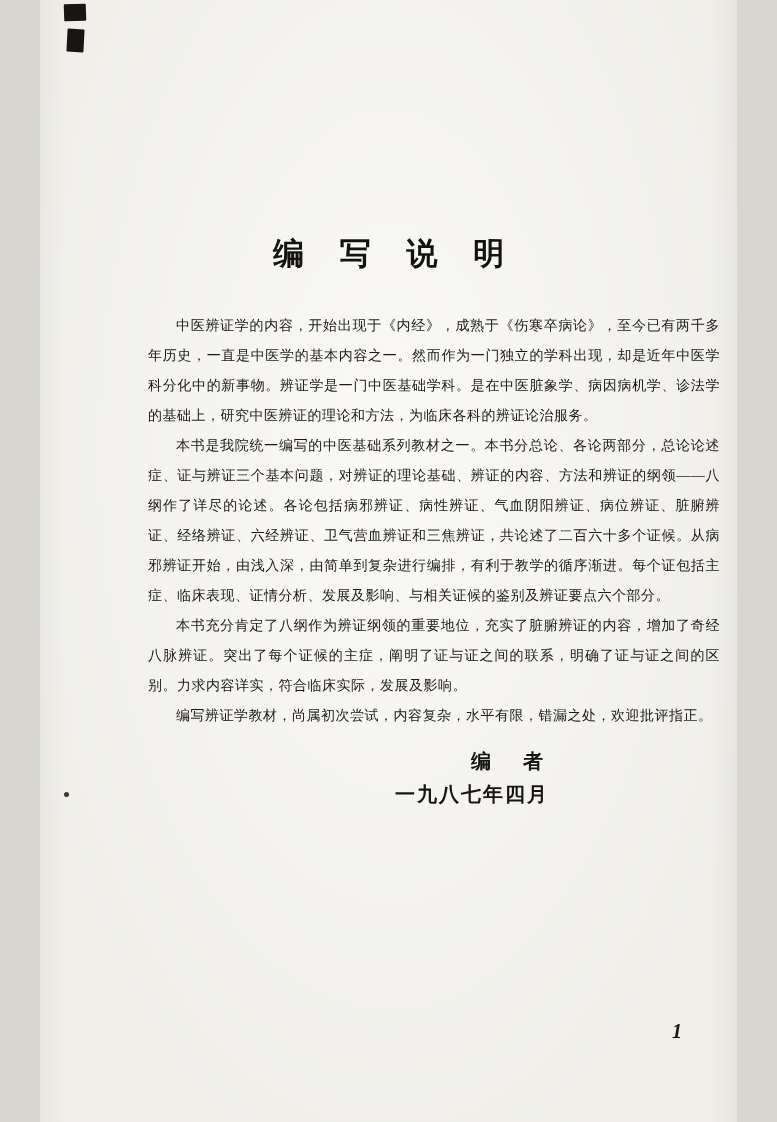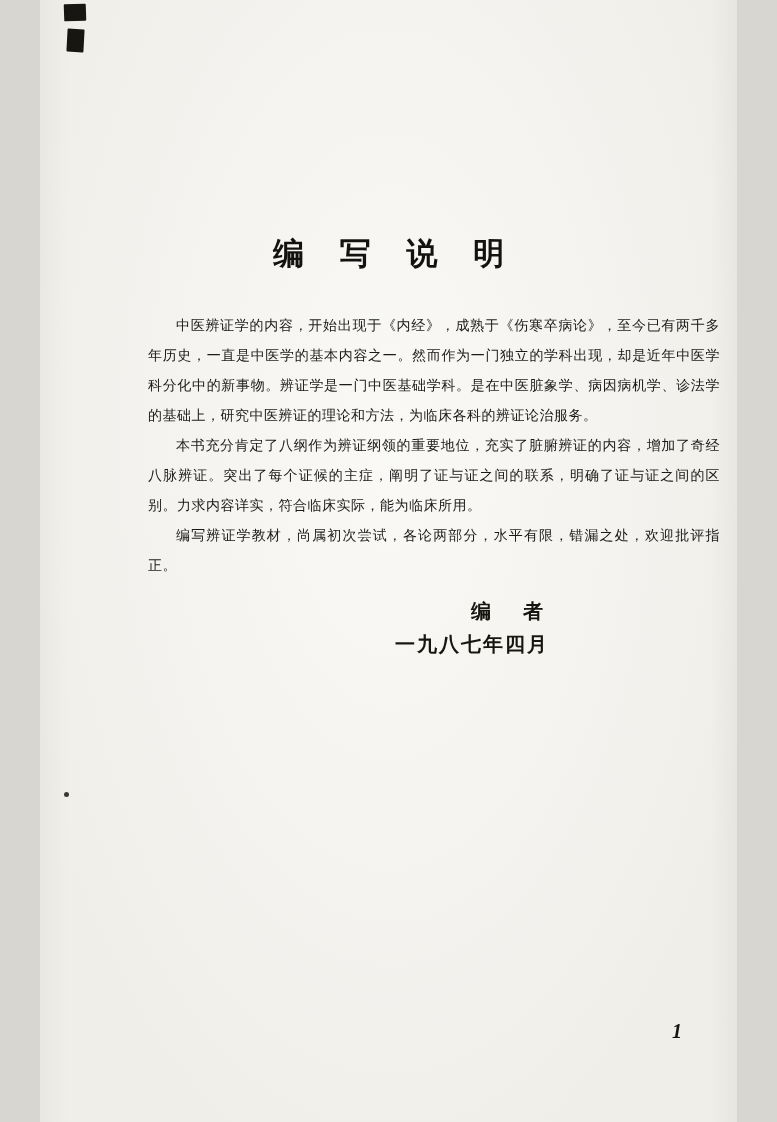--- a/index.html
+++ b/index.html
@@ -91,22 +91,23 @@
 <div class="page">
 
   <div class="artifact artifact-1"></div>
   <div class="artifact artifact-2"></div>
   <div class="artifact-dot"></div>
 
   <h1 class="page-title">编 写 说 明</h1>
 
   <div class="body-text">
     <p>中医辨证学的内容，开始出现于《内经》，成熟于《伤寒卒病论》，至今已有两千多年历史，一直是中医学的基本内容之一。然而作为一门独立的学科出现，却是近年中医学科分化中的新事物。辨证学是一门中医基础学科。是在中医脏象学、病因病机学、诊法学的基础上，研究中医辨证的理论和方法，为临床各科的辨证论治服务。</p>
-    <p>本书充分肯定了八纲作为辨证纲领的重要地位，充实了脏腑辨证的内容，增加了奇经八脉辨证。突出了每个证候的主症，阐明了证与证之间的联系，明确了证与证之间的区别。力求内容详实，符合临床实际，能为临床所用。</p>
-    <p>编写辨证学教材，尚属初次尝试，各论两部分，水平有限，错漏之处，欢迎批评指正。</p>
+    <p>本书是我院统一编写的中医基础系列教材之一。本书分总论、各论两部分，总论论述症、证与辨证三个基本问题，对辨证的理论基础、辨证的内容、方法和辨证的纲领——八纲作了详尽的论述。各论包括病邪辨证、病性辨证、气血阴阳辨证、病位辨证、脏腑辨证、经络辨证、六经辨证、卫气营血辨证和三焦辨证，共论述了二百六十多个证候。从病邪辨证开始，由浅入深，由简单到复杂进行编排，有利于教学的循序渐进。每个证包括主症、临床表现、证情分析、发展及影响、与相关证候的鉴别及辨证要点六个部分。</p>
+    <p>本书充分肯定了八纲作为辨证纲领的重要地位，充实了脏腑辨证的内容，增加了奇经八脉辨证。突出了每个证候的主症，阐明了证与证之间的联系，明确了证与证之间的区别。力求内容详实，符合临床实际，发展及影响。</p>
+    <p>编写辨证学教材，尚属初次尝试，内容复杂，水平有限，错漏之处，欢迎批评指正。</p>
   </div>
 
   <div class="signature-block">
     <div class="signature-line">编　者</div>
     <div class="date-line">一九八七年四月</div>
   </div>
 
   <div class="page-number">1</div>
 
 </div>

